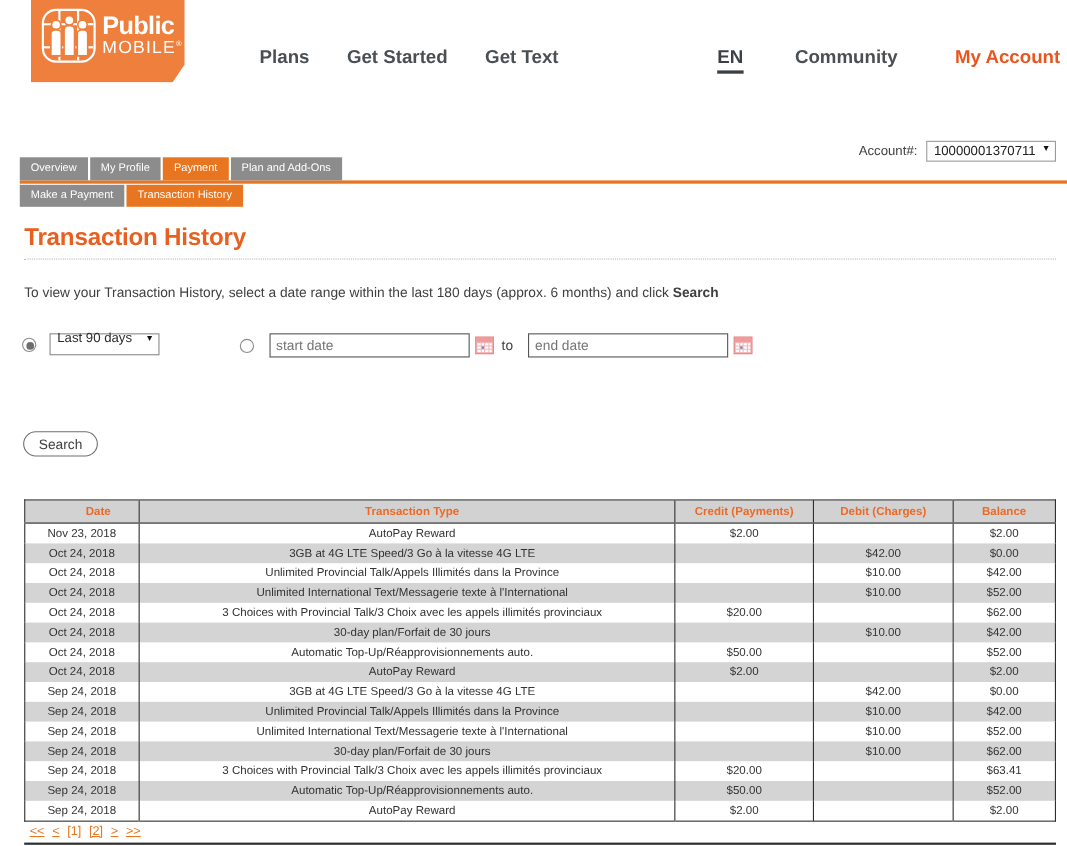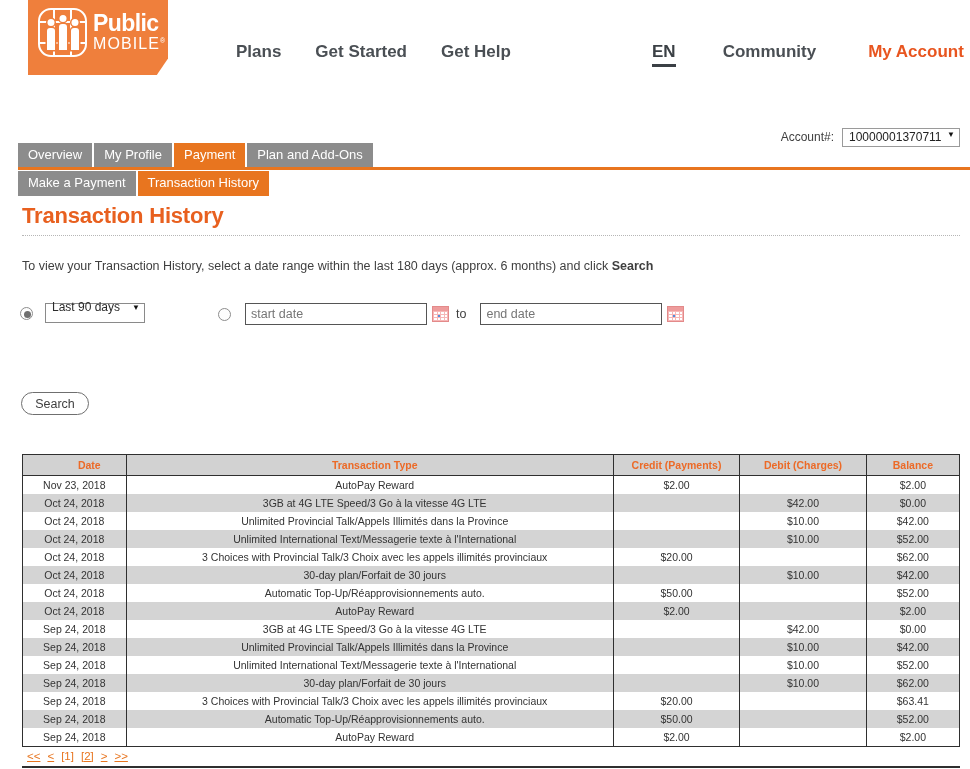--- a/index.html
+++ b/index.html
@@ -144,21 +144,21 @@
     font-size: 12px; color: #222;
   }
   .acct-select .caret { font-size: 8px; color: #111; }
 
   
   .tabs-wrap { position: absolute; left: 0; top: 143px; width: 970px; }
   .tab-row { display: flex; align-items: flex-end; padding-left: 18px; }
   .tab {
     background: #8c8c8c;
     color: #ffffff;
-    font-size: 13px;
+    font-size: 10px;
     padding: 4px 10px 4px 10px;
     margin-right: 2px;
     line-height: 1.25;
     white-space: nowrap;
     cursor: pointer;
   }
   .tab.active { background: #e8751f; }
   .tab-divider {
     height: 3px; background: #e8751f; width: 952px; margin-left: 18px;
   }
@@ -321,21 +321,21 @@
       <div class="logo-words">
         <span class="w1">Public</span>
         <span class="w2"><span>MOBILE</span><sup>®</sup></span>
       </div>
     </div>
   </div>
 
   <div class="main-nav">
     <a class="nav-link">Plans</a>
     <a class="nav-link">Get Started</a>
-    <a class="nav-link">Get Help</a>
+    <a class="nav-link">Get Text</a>
   </div>
 
   <div class="nav-right">
     <a class="nav-lang">EN</a>
     <a class="nav-community">Community</a>
     <a class="nav-account">My Account</a>
   </div>
 </div>
 
 <div class="login-strip">

